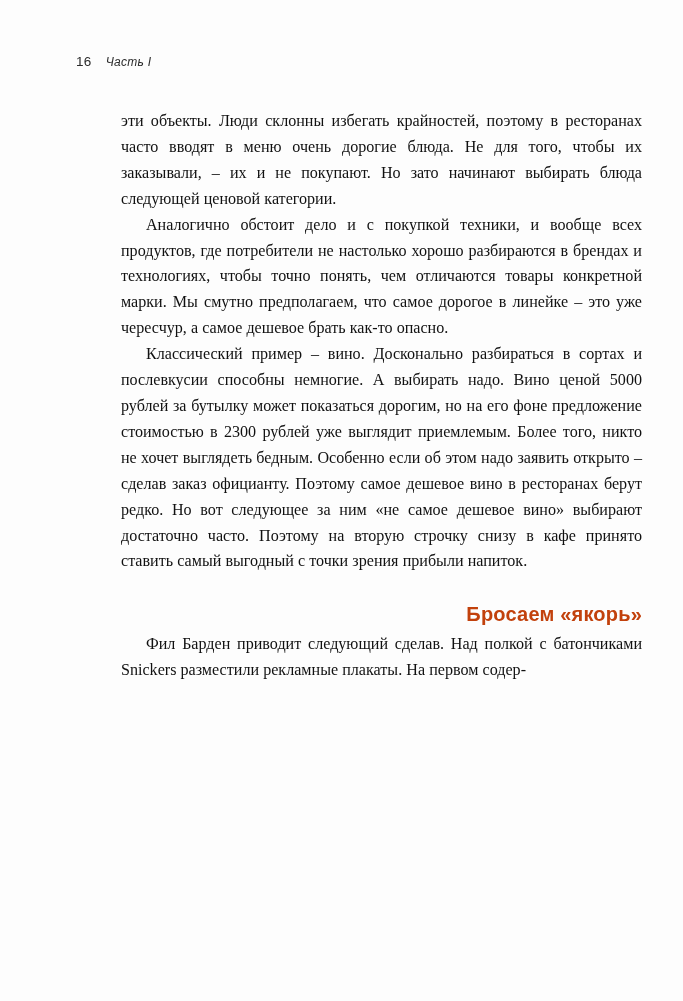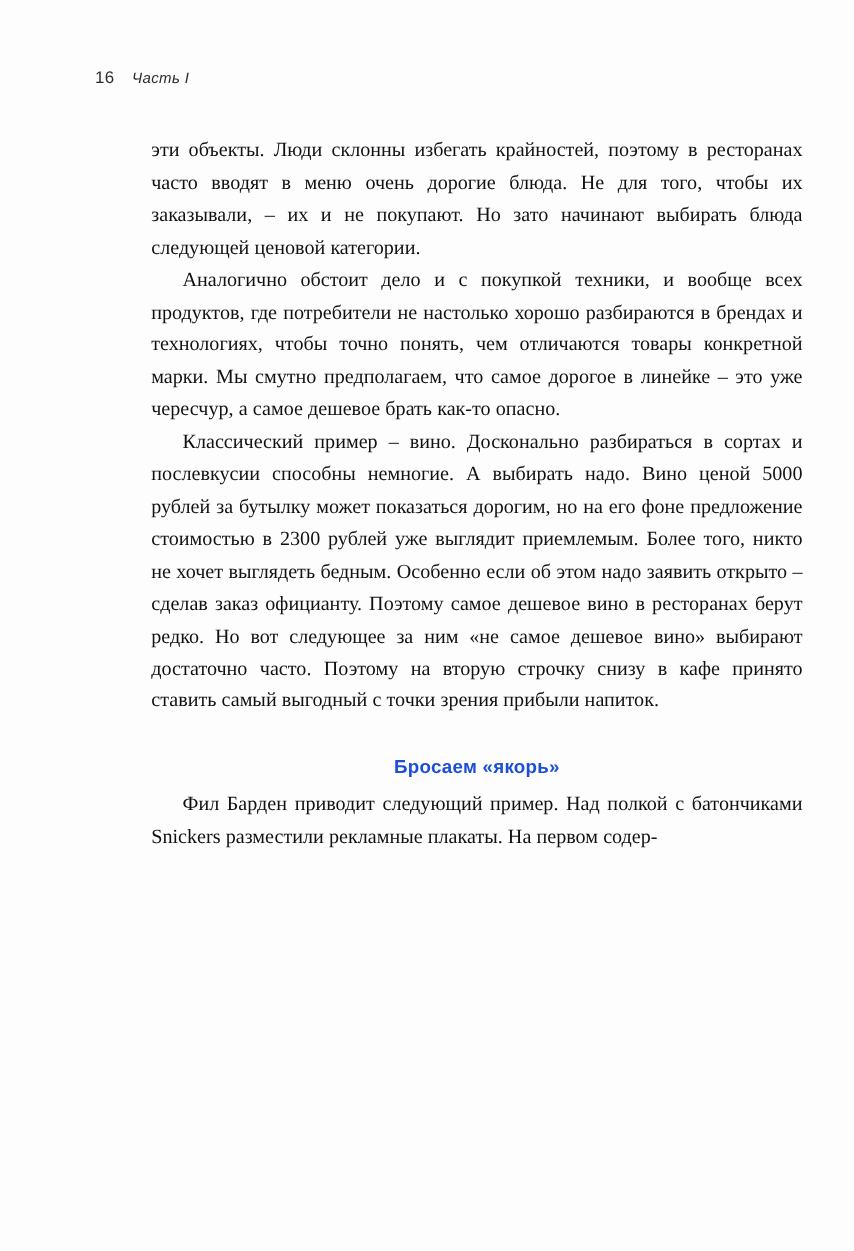--- a/index.html
+++ b/index.html
@@ -66,25 +66,25 @@
   }
   p.body.noindent {
     text-indent: 0;
   }
 
   
 
   h2.subhead {
     margin: 0;
     font-family: "Liberation Sans", "DejaVu Sans", sans-serif;
-    font-size: 15px;
+    font-size: 20px;
     line-height: 24px;
     font-weight: bold;
-    color: #1d4ed8;
-    text-align: center;
+    color: #c2410c;
+    text-align: right;
     letter-spacing: 0.2px;
   }
 
   .gap-before-subhead { height: 28px; }
   .gap-after-subhead  { height: 5px; }
 </style>
 </head>
 <body>
 
 <div class="page">
@@ -97,17 +97,17 @@
   <div class="textblock">
 
     <p class="body noindent">эти объекты. Люди склонны избегать крайностей, поэтому в ресторанах часто вводят в меню очень дорогие блюда. Не для того, чтобы их заказывали, – их и не покупают. Но зато начинают выбирать блюда следующей ценовой категории.</p>
     <p class="body">Аналогично обстоит дело и с покупкой техники, и вообще всех продуктов, где потребители не настолько хорошо разбираются в брендах и технологиях, чтобы точно понять, чем отличаются товары конкретной марки. Мы смутно предполагаем, что самое дорогое в линейке – это уже чересчур, а самое дешевое брать как-то опасно.</p>
     <p class="body">Классический пример – вино. Досконально разбираться в сортах и послевкусии способны немногие. А выбирать надо. Вино ценой 5000 рублей за бутылку может показаться дорогим, но на его фоне предложение стоимостью в 2300 рублей уже выглядит приемлемым. Более того, никто не хочет выглядеть бедным. Особенно если об этом надо заявить открыто – сделав заказ официанту. Поэтому самое дешевое вино в ресторанах берут редко. Но вот следующее за ним «не самое дешевое вино» выбирают достаточно часто. Поэтому на вторую строчку снизу в кафе принято ставить самый выгодный с точки зрения прибыли напиток.</p>
 
     <div class="gap-before-subhead"></div>
     <h2 class="subhead">Бросаем «якорь»</h2>
     <div class="gap-after-subhead"></div>
 
-    <p class="body">Фил Барден приводит следующий пример. Над полкой с батончиками Snickers разместили рекламные плакаты. На первом содер-</p>
+    <p class="body">Фил Барден приводит следующий сделав. Над полкой с батончиками Snickers разместили рекламные плакаты. На первом содер-</p>
 
   </div>
 
 </div>
 
 </body></html>

